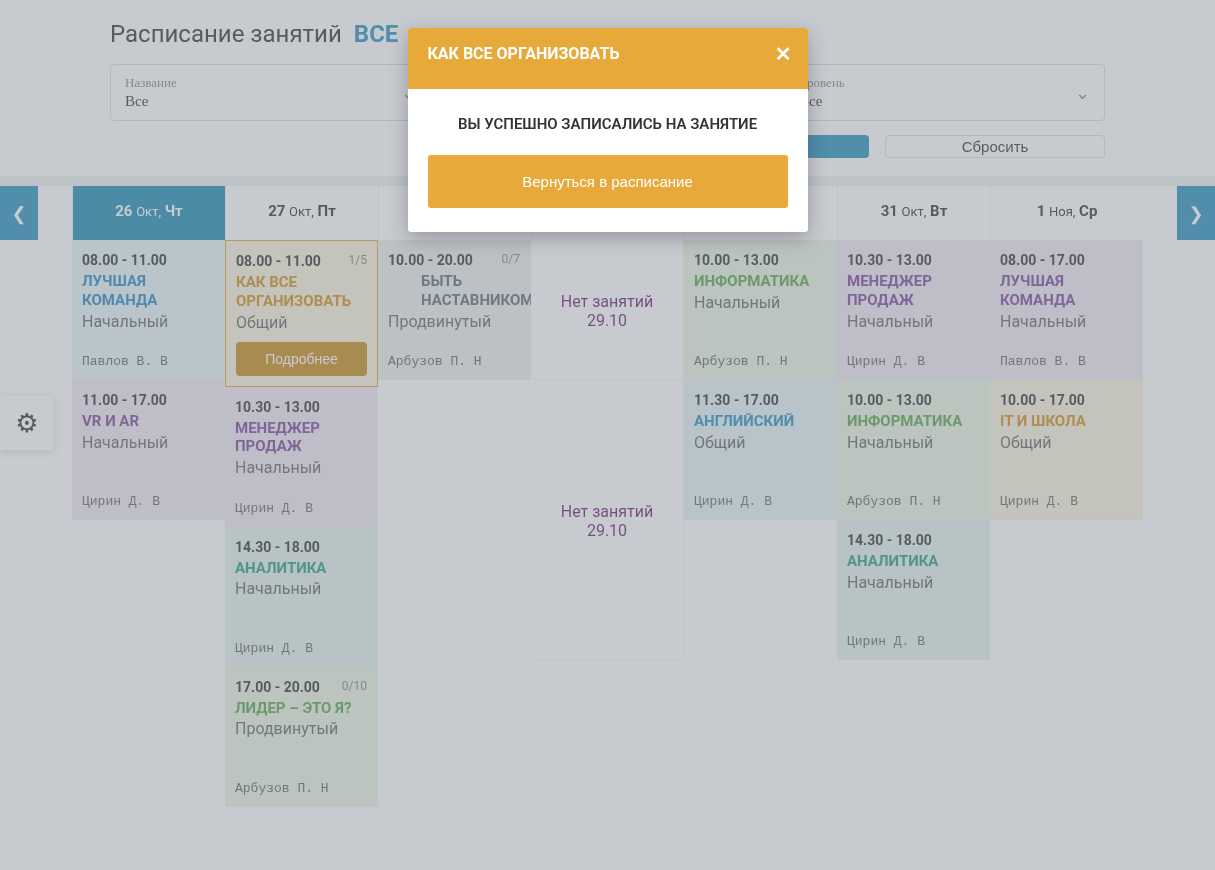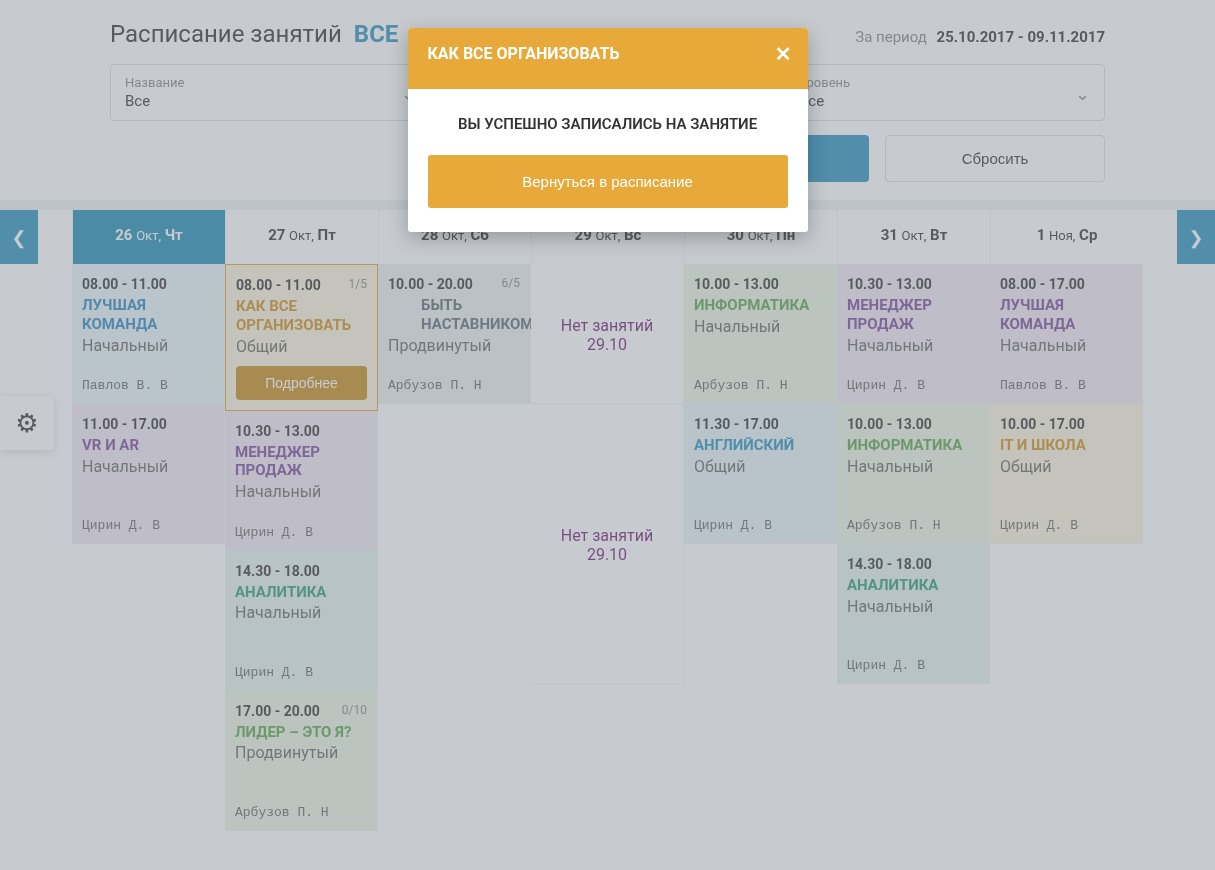--- a/index.html
+++ b/index.html
@@ -48,20 +48,21 @@
   color: #888;
   margin-right: 6px;
 }
 .header-period-value {
   font-weight: 700;
 }
 .filters {
   display: flex;
   gap: 16px;
   padding: 0 110px 14px 110px;
+  font-family: Liberation Serif, serif;
 }
 .filter-select {
   flex: 1 1 0;
   border: 1px solid #d7dde2;
   border-radius: 4px;
   padding: 10px 14px;
   background: #fff;
   position: relative;
   display: flex;
   flex-direction: column;
@@ -84,21 +85,21 @@
   font-size: 18px;
 }
 .filter-actions {
   display: flex;
   justify-content: flex-end;
   gap: 16px;
   padding: 0 110px 18px 110px;
 }
 .btn {
   border-radius: 4px;
-  padding: 14px 48px;
+  padding: 2px 48px;
   font-size: 15px;
   border: none;
   cursor: pointer;
 }
 .btn-primary {
   background: #2790c0;
   color: #fff;
   min-width: 220px;
 }
 .btn-secondary {
@@ -336,24 +337,20 @@
 }
 </style>
 </head>
 <body>
 
 <div class="page">
   <div class="header">
     <div class="header-left">
       <span class="header-title">Расписание занятий</span>
       <span class="header-all">ВСЕ</span>
-    </div>
-    <div class="header-right">
-      <span class="header-period-label">За период</span>
-      <span class="header-period-value">25.10.2017 - 09.11.2017</span>
     </div>
   </div>
 
   <div class="filters">
     <div class="filter-select">
       <span class="filter-label">Название</span>
       <span class="filter-value">Все</span>
       <span class="filter-chevron">⌄</span>
     </div>
     <div class="filter-select">
@@ -477,21 +474,21 @@
             <div class="card-level">Продвинутый</div>
           </div>
           <div class="card-teacher">Арбузов П. Н</div>
         </div>
       </div>
 
       <div class="cards-col">
         <div class="card bg-gray">
           <div class="card-top">
             <div class="card-time">10.00 - 20.00</div>
-            <div class="card-count">6/5</div>
+            <div class="card-count">0/7</div>
             <div class="card-title t-gray">БЫТЬ НАСТАВНИКОМ</div>
             <div class="card-level">Продвинутый</div>
           </div>
           <div class="card-teacher">Арбузов П. Н</div>
         </div>
       </div>
 
       <div class="cards-col">
         <div class="card empty" style="min-height:140px;">
           <div>

